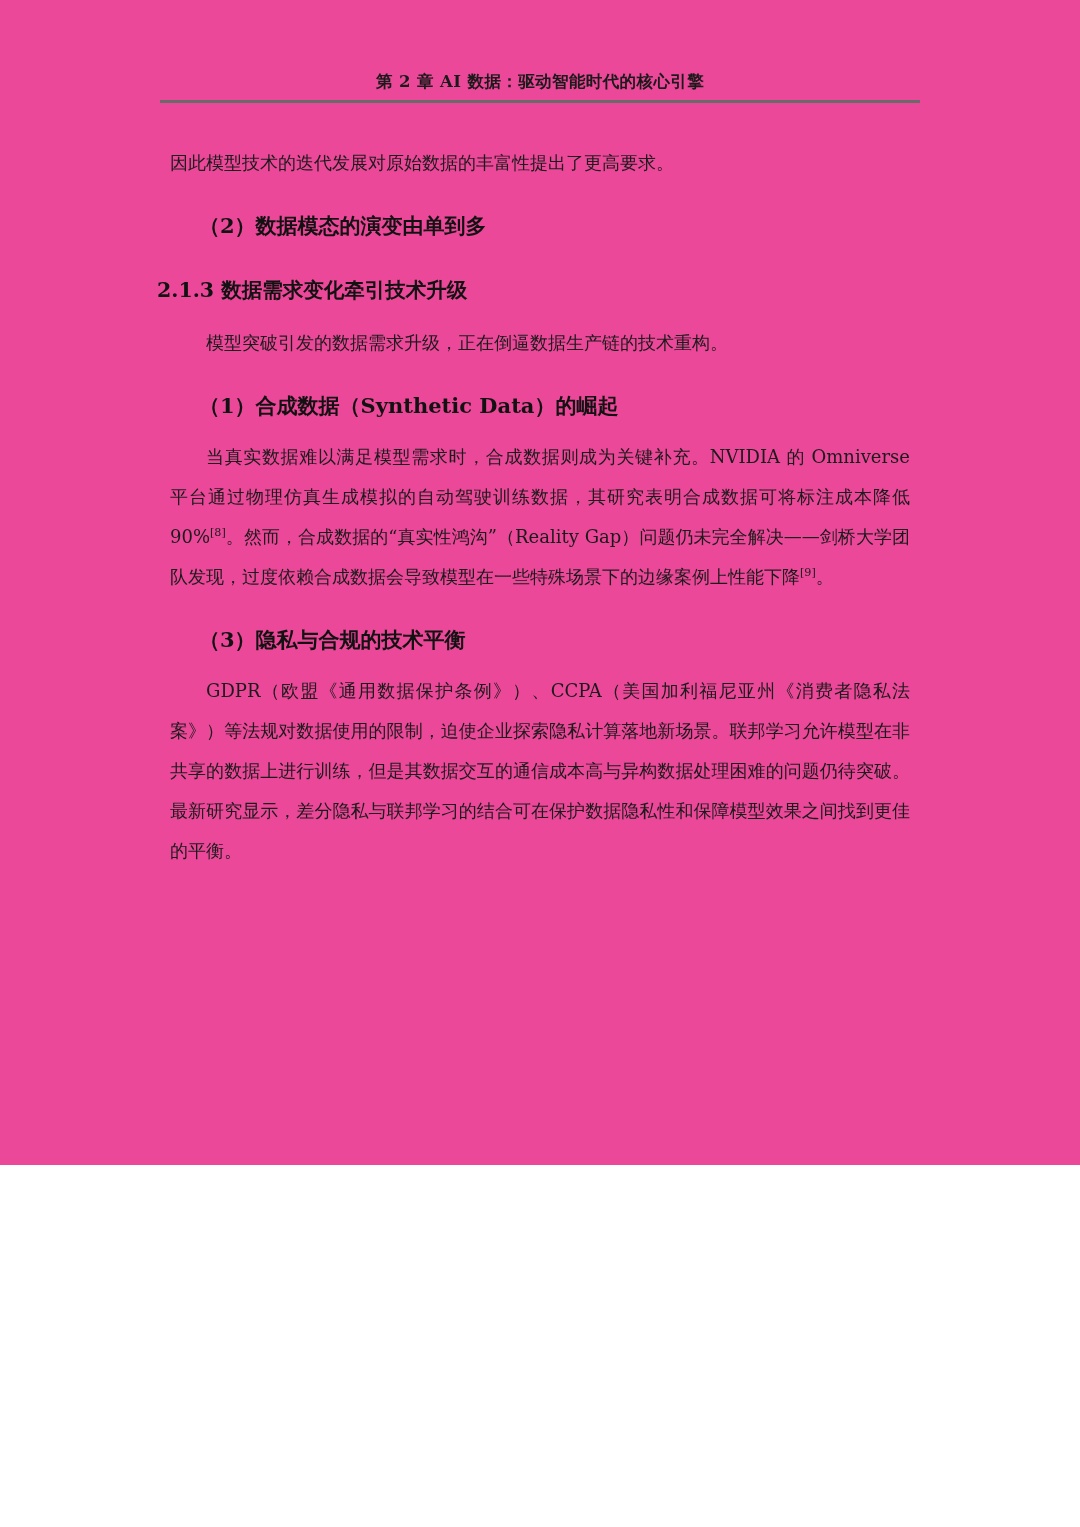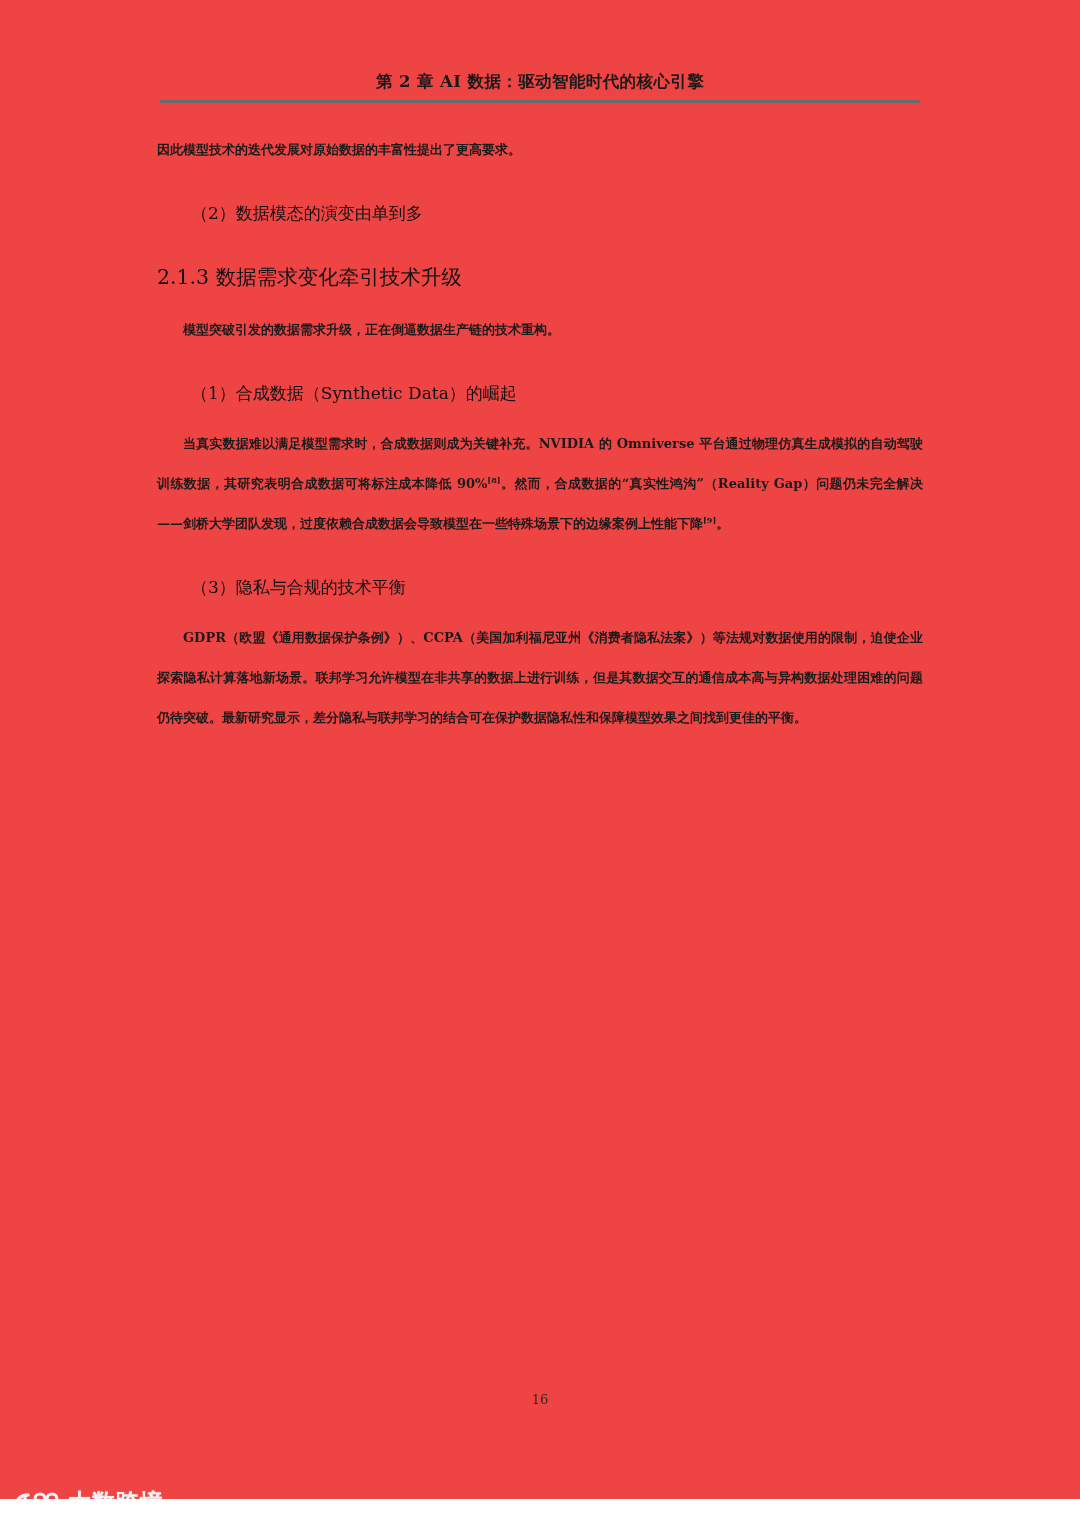--- a/index.html
+++ b/index.html
@@ -3,22 +3,22 @@
 <meta charset="utf-8">
 <style>
   html, body {
     margin: 0;
     padding: 0;
     background: #ffffff;
   }
   .page {
     position: relative;
     width: 1080px;
-    height: 1499px;
-    background: #ef4444;
+    height: 1165px;
+    background: #ec4899;
     overflow: hidden;
     font-family: "DejaVu Serif", "Liberation Serif", serif;
     color: #1c1c1c;
   }
   
   .header-block {
     position: absolute;
     left: 160px;
     top: 70px;
     width: 760px;
@@ -38,44 +38,43 @@
     width: 100%;
   }
   
   .content {
     position: absolute;
     left: 157px;
     top: 130px;
     width: 766px;
   }
   p.body {
-    margin: 0;
-    font-size: 13px;
+    margin: 13px;
+    font-size: 18px;
     line-height: 40px;
     text-align: justify;
     text-justify: inter-ideograph;
     color: #1b1b1b;
     text-indent: 0;
-    font-weight: bold;
   }
   p.body.indent {
     text-indent: 2em;
   }
   h3.h-sub {
     margin: 26px 0 14px 0;
-    font-size: 17px;
-    font-weight: normal;
+    font-size: 21px;
+    font-weight: bold;
     line-height: 34px;
     color: #121212;
     text-indent: 2em;
   }
   h2.h-num {
     margin: 30px 0 16px 0;
     font-size: 20.5px;
-    font-weight: normal;
+    font-weight: bold;
     line-height: 34px;
     color: #121212;
     text-indent: 0;
   }
   sup {
     font-size: 0.62em;
     vertical-align: super;
     line-height: 0;
   }
   

